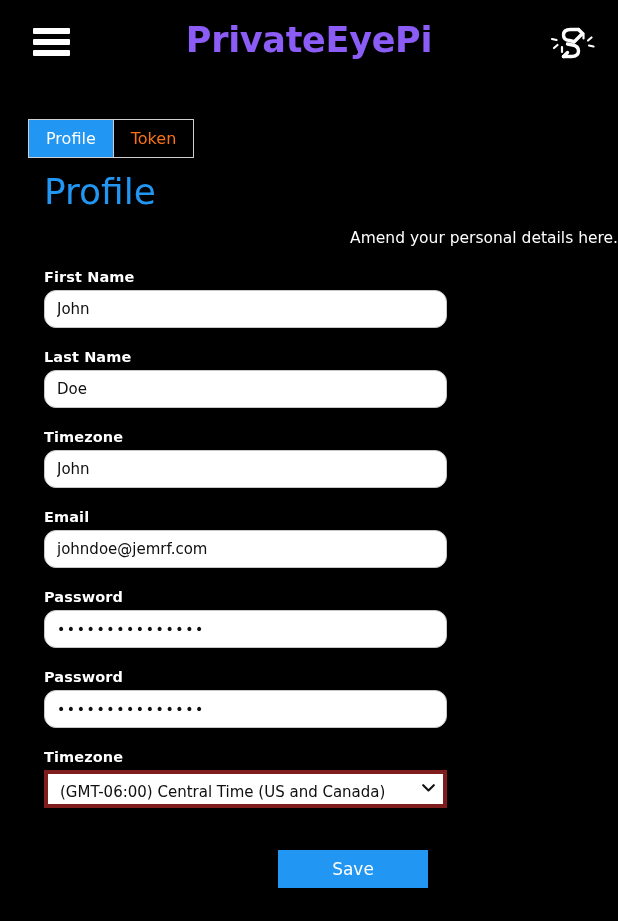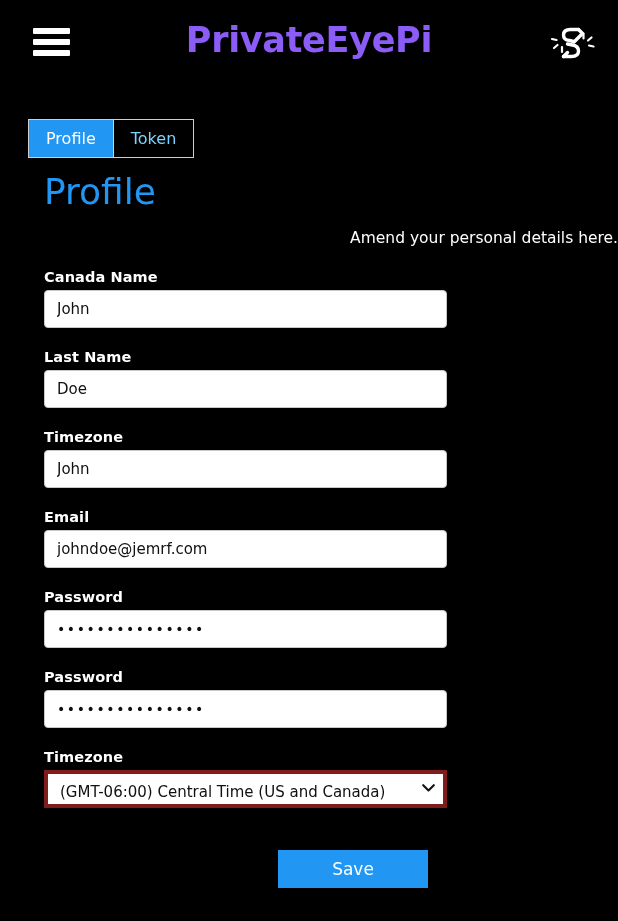--- a/index.html
+++ b/index.html
@@ -76,21 +76,21 @@
     border: 1px solid #cfcfcf;
     height: 39px;
   }
   .tab {
     height: 37px;
     display: flex;
     align-items: center;
     justify-content: center;
     padding: 0 17px;
     font-size: 16px;
-    color: #7dd3fc;
+    color: #f97316;
     background: #000000;
     cursor: pointer;
     border-right: 1px solid #cfcfcf;
     white-space: nowrap;
   }
   .tab:last-child { border-right: none; }
   .tab.active {
     background: #2196f3;
     color: #ffffff;
   }
@@ -139,21 +139,21 @@
     width: 403px;
     height: 38px;
     background: #ffffff;
     border: 1px solid #c8c8c8;
     color: #101010;
     font-size: 15px;
     font-family: "DejaVu Sans", "Liberation Sans", sans-serif;
     padding: 0 12px;
     line-height: 36px;
     outline: none;
-    border-radius: 4px;
+    border-radius: 12px;
   }
   .field-input.password {
     letter-spacing: 1.6px;
     font-size: 14px;
   }
   .field-spacer { height: 20px; }
 
   .select-wrap {
     position: relative;
     width: 403px;
@@ -246,21 +246,21 @@
 </div>
 
 <div class="content">
 
   <h1 class="page-title">Profile</h1>
   <p class="page-desc">Amend your personal details here.</p>
 
   <div class="form">
 
     <div class="field">
-      <label class="field-label">Canada Name</label>
+      <label class="field-label">First Name</label>
       <input class="field-input" type="text" value="John" style="">
     </div>
     <div class="field-spacer"></div>
 
     <div class="field">
       <label class="field-label">Last Name</label>
       <input class="field-input" type="text" value="Doe" style="">
     </div>
     <div class="field-spacer"></div>
 

